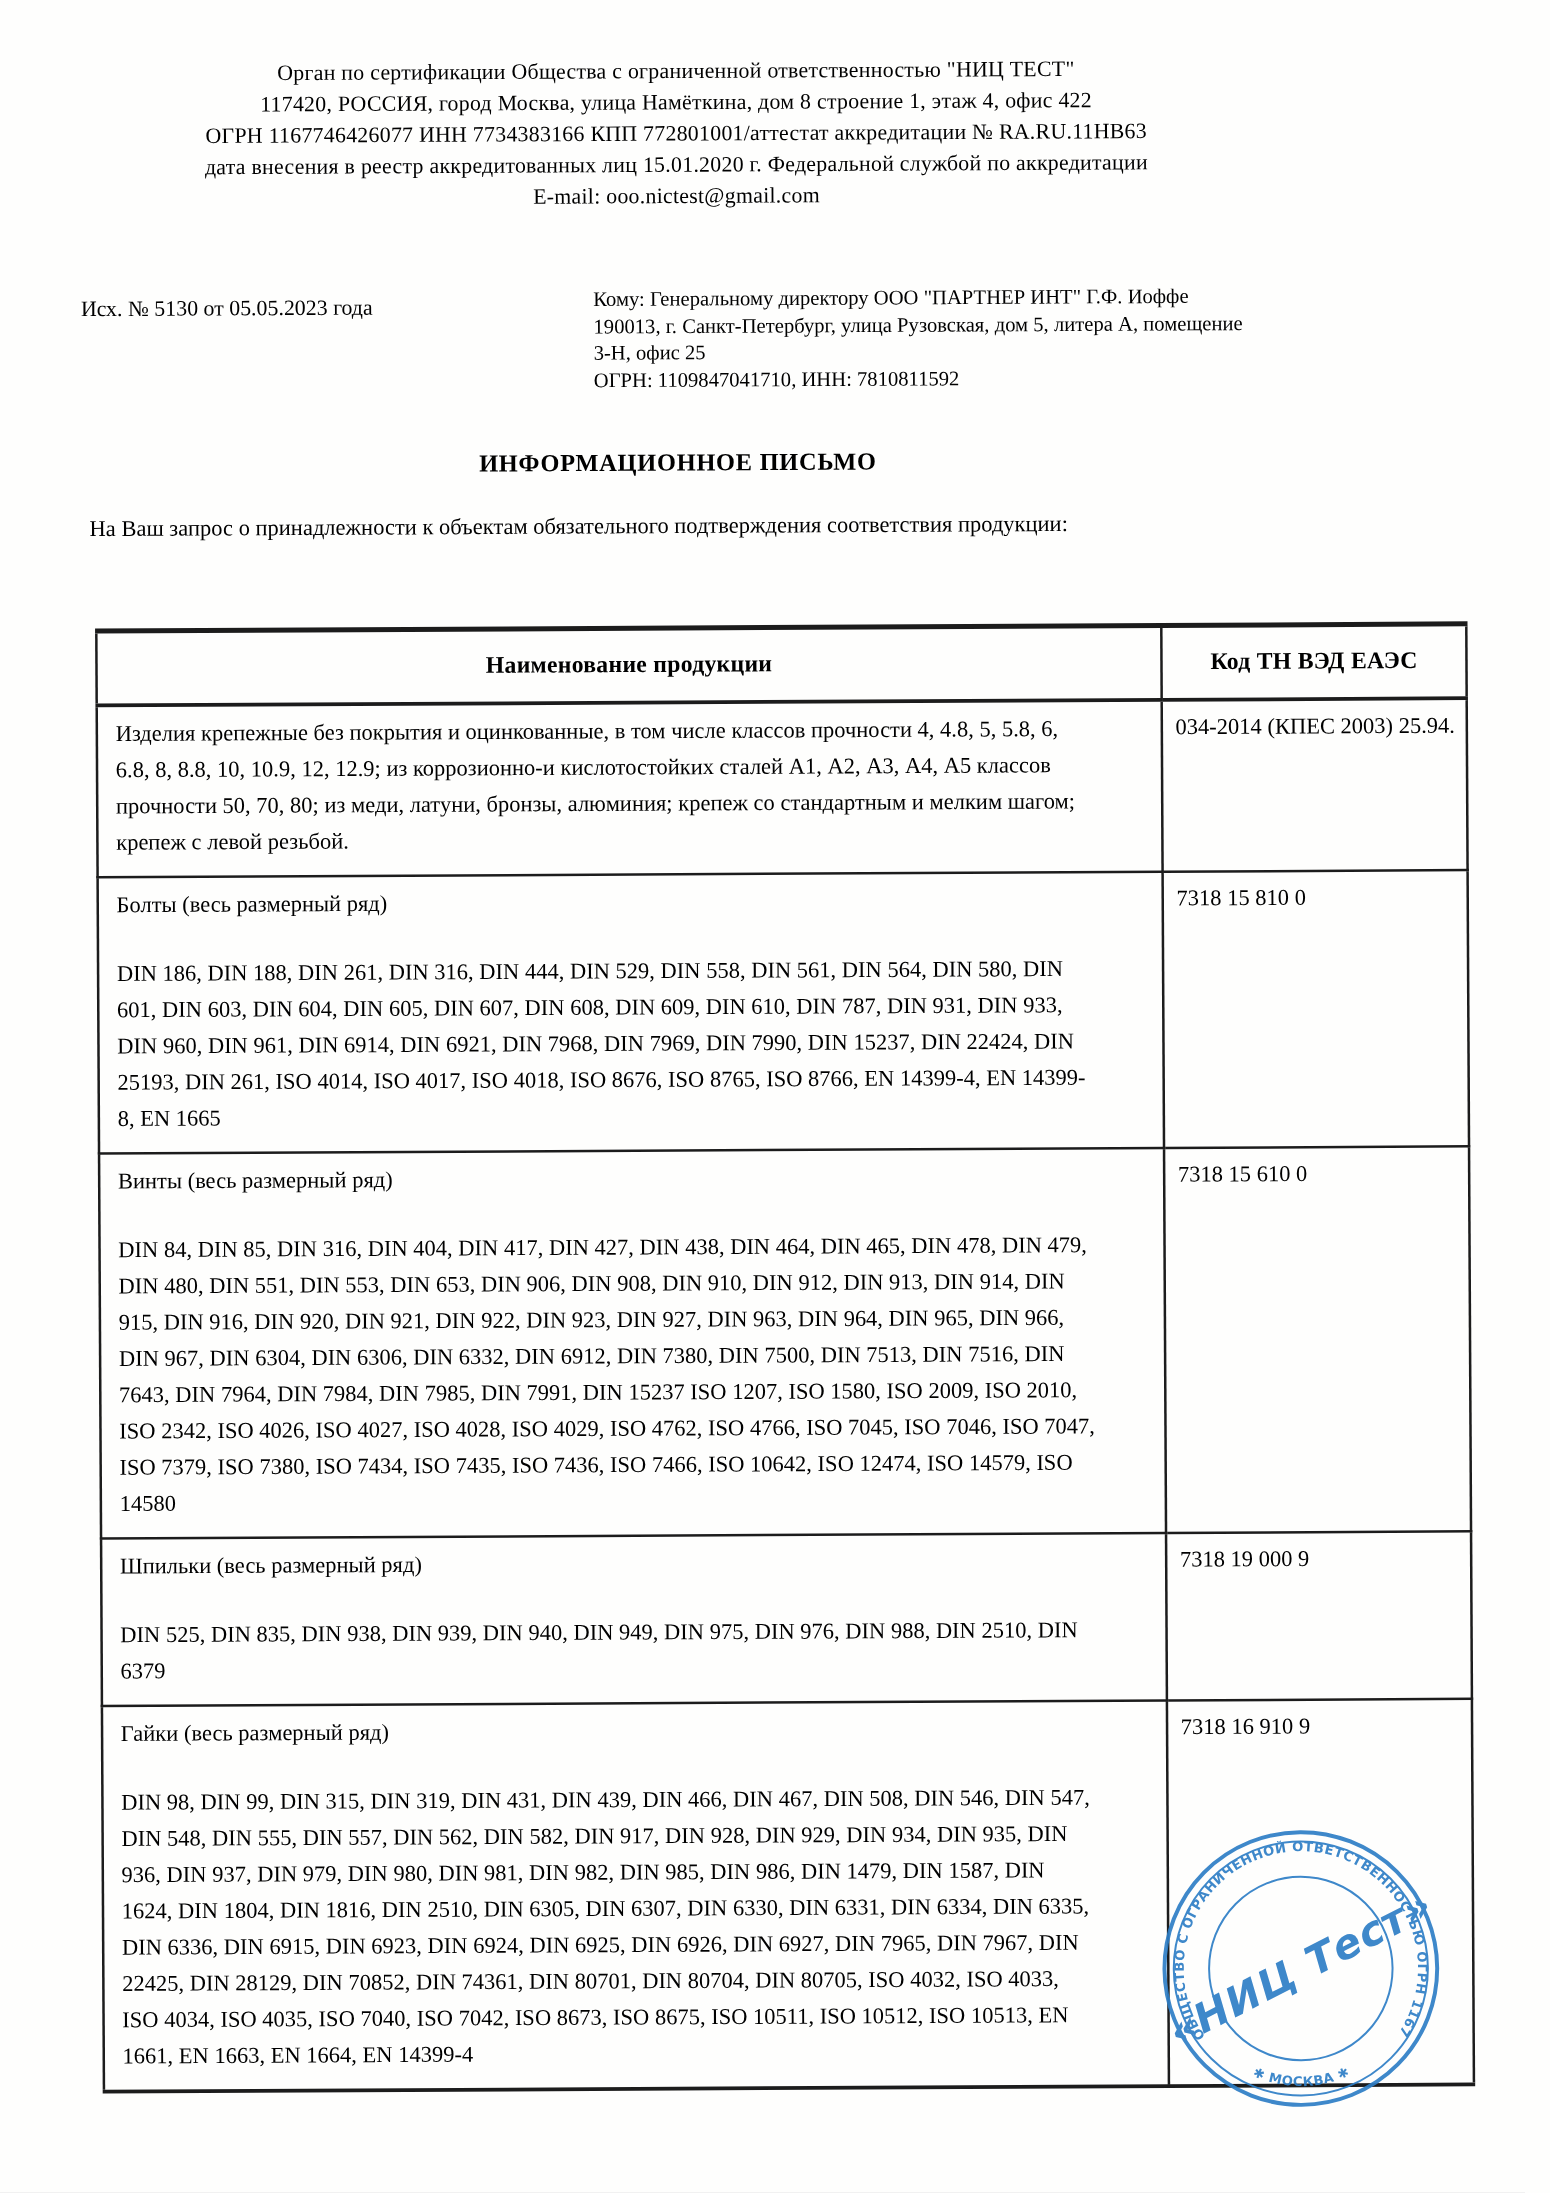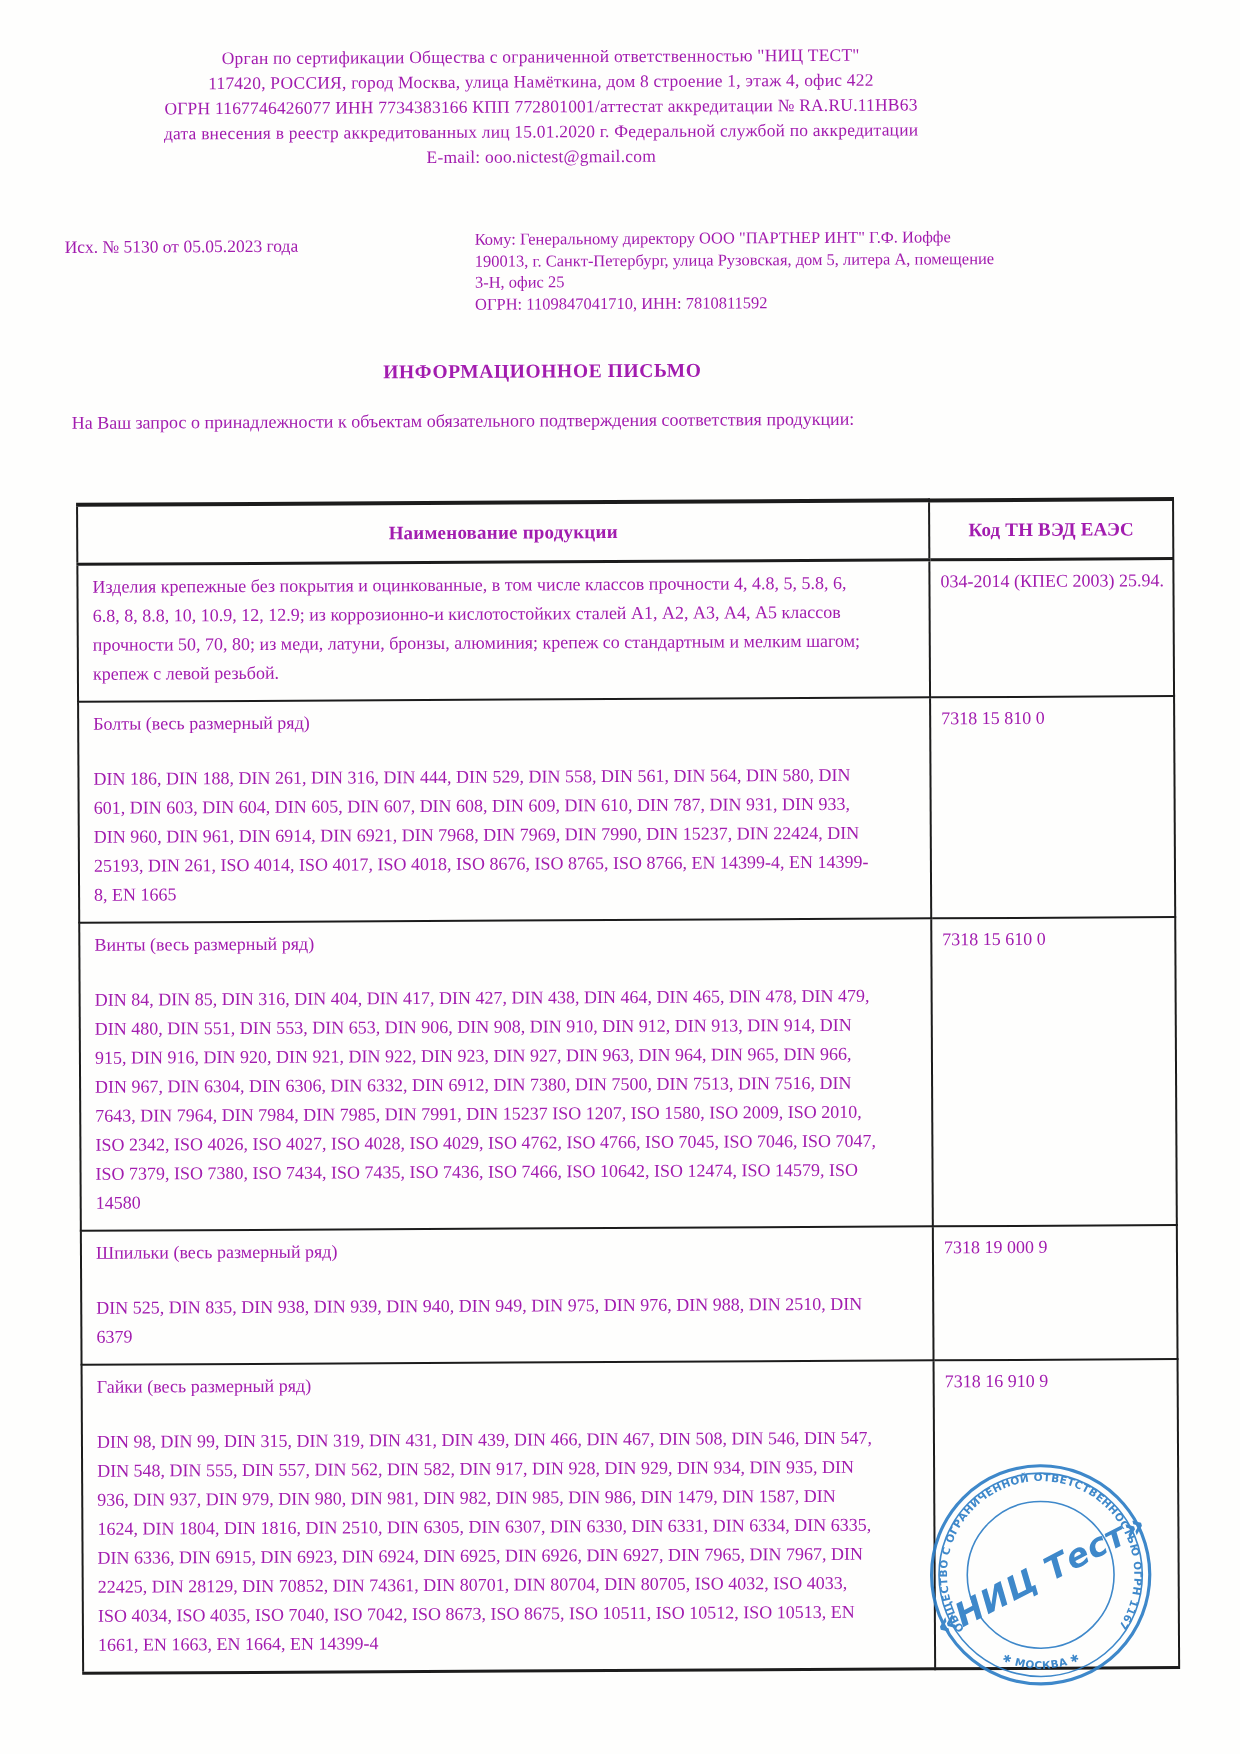--- a/index.html
+++ b/index.html
@@ -2,21 +2,21 @@
 <html><head>
 <meta charset="utf-8">
 <style>
   html,body{margin:0;padding:0;background:#e8e8e8;}
   .page{
     position:relative;
     width:1240px;height:1754px;
     margin:0 auto;
     background:#fefefd;
     font-family:"Liberation Serif",serif;
-    color:#a21caf;
+    color:#000000;
     overflow:hidden;
   }
   .tilt{position:absolute;inset:0;transform:rotate(-0.3deg);transform-origin:50% 50%;}
 
   .org-header{
     position:absolute;top:44px;left:0;width:1090px;
     text-align:center;font-size:17.5px;line-height:25px;
     letter-spacing:0.2px;
   }
   .ref{

